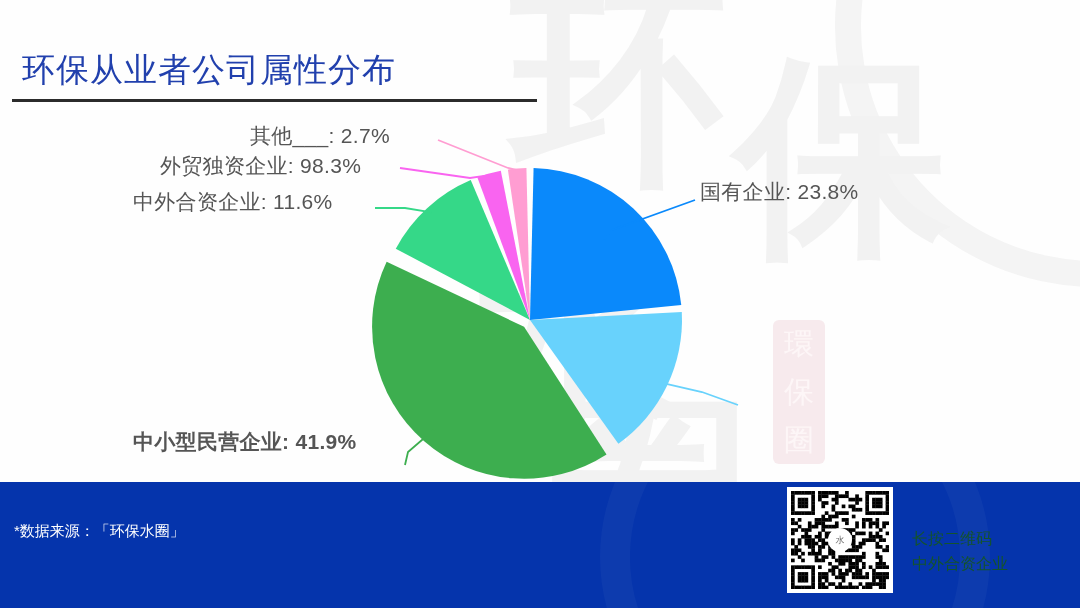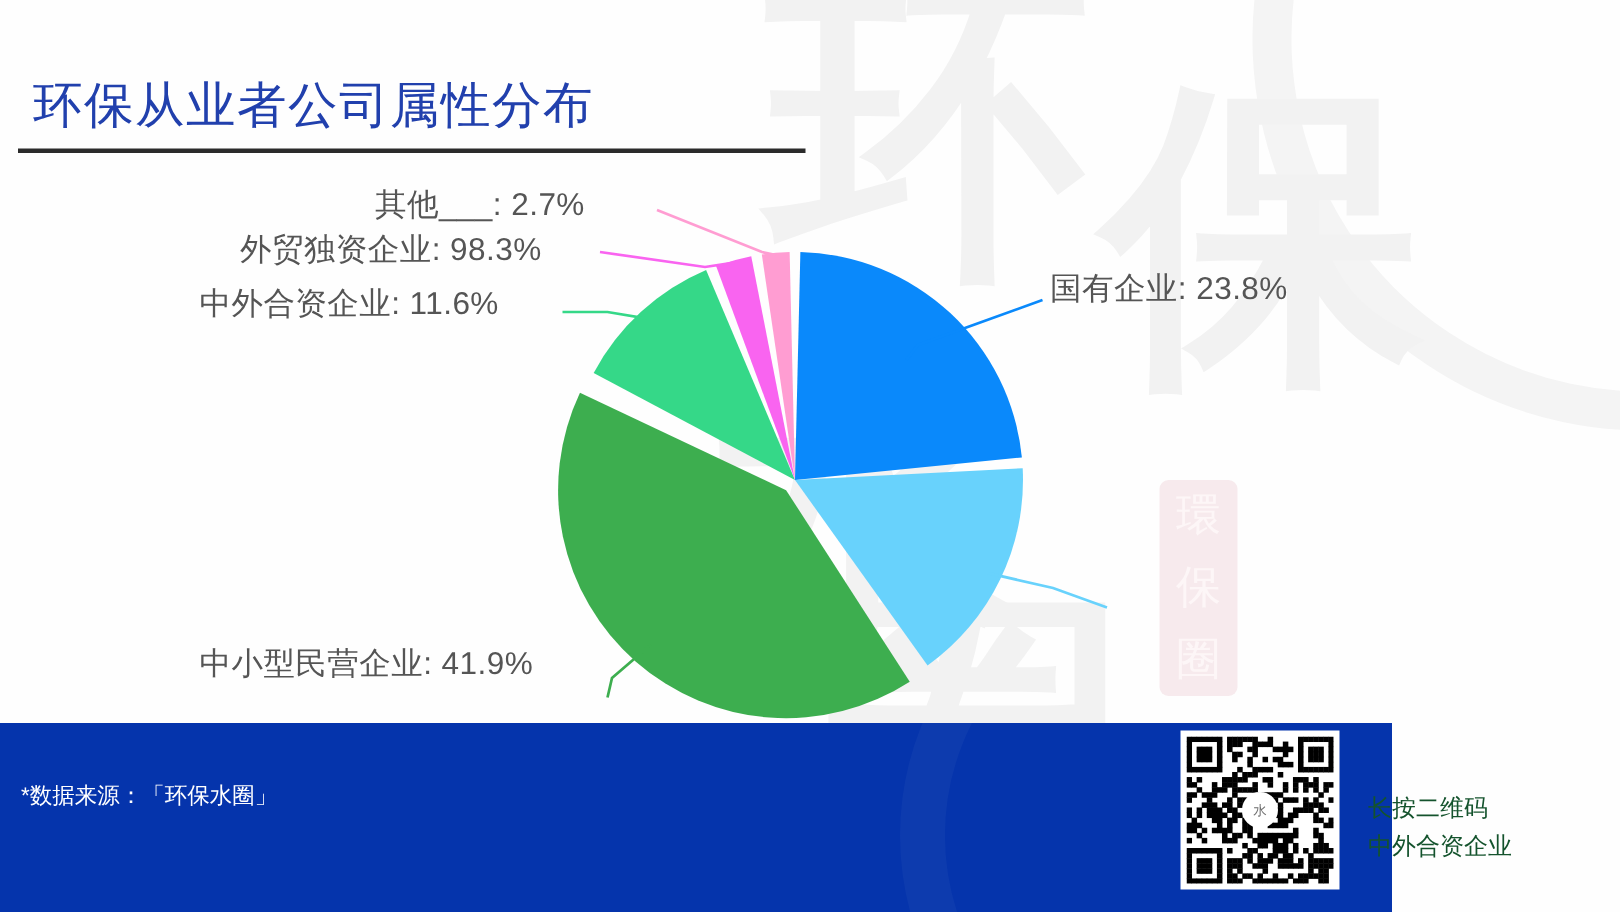--- a/index.html
+++ b/index.html
@@ -108,28 +108,28 @@
     color: #555555;
     font-family: "Liberation Sans", "DejaVu Sans", sans-serif;
     white-space: nowrap;
     letter-spacing: 0.3px;
   }
   .lbl-other      { left: 250px; top: 122px; }
   .lbl-foreign    { left: 160px; top: 152px; }
   .lbl-joint      { left: 122px; top: 188px; margin-left: 11px; }
   .lbl-state      { left: 700px; top: 178px; }
   .lbl-large      { left: 742px; top: 391px; }
-  .lbl-sme        { left: 133px; top: 428px; }
+  .lbl-sme        { left: 133px; top: 428px; font-weight: bold; }
 
   
   .footer {
     position: absolute;
     left: 0;
     top: 482px;
-    width: 928px;
+    width: 1080px;
     height: 126px;
     background: #0534ac;
     z-index: 8;
     overflow: hidden;
   }
   .footer-sheen {
     position: absolute;
     left: 600px;
     top: -120px;
     width: 330px;

